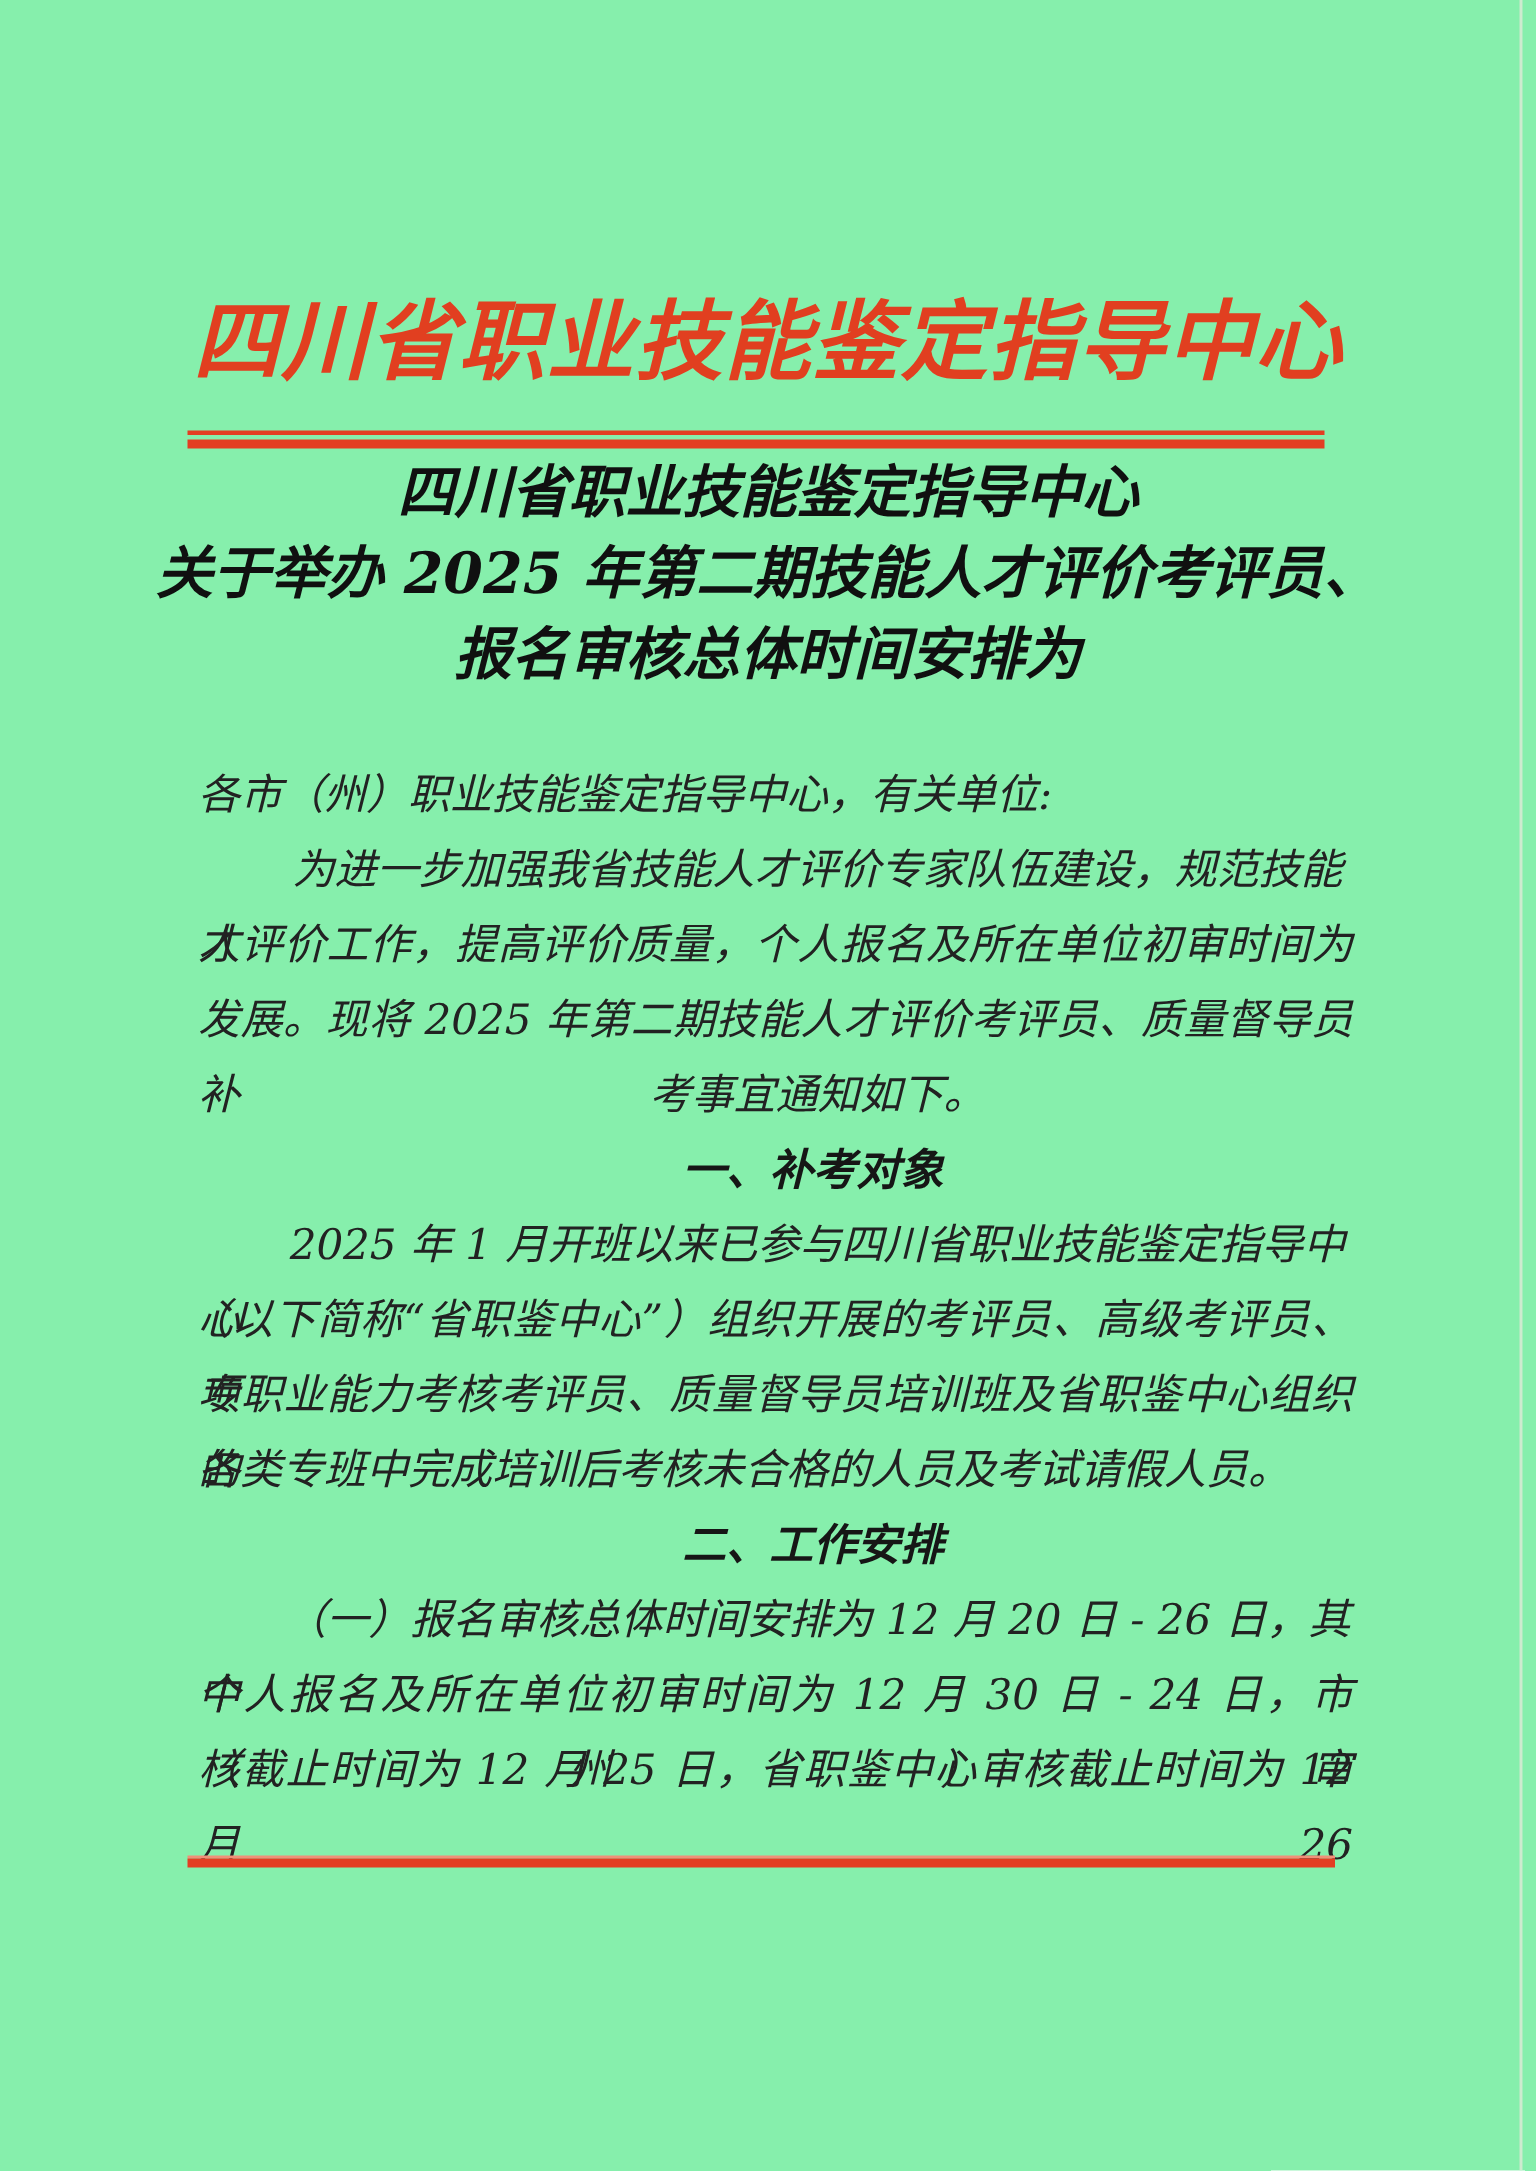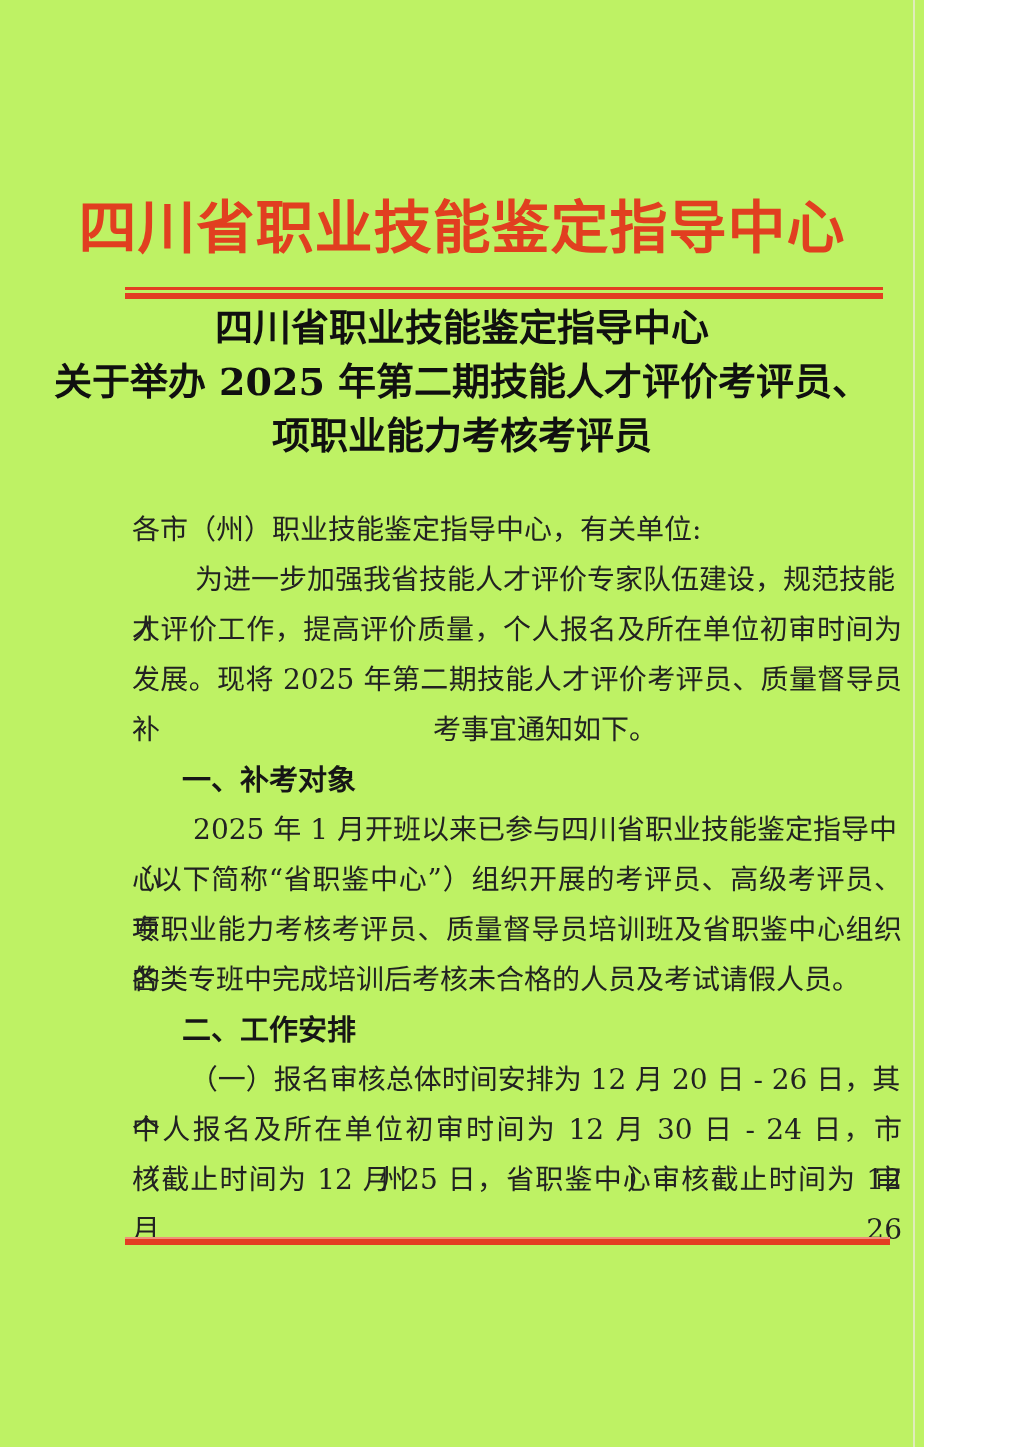--- a/index.html
+++ b/index.html
@@ -2,26 +2,27 @@
 <html lang="zh-CN"><head>
 <meta charset="utf-8">
 <style>
   html, body {
     margin: 0;
     padding: 0;
     background: #ffffff;
   }
   .page {
     position: relative;
-    width: 924px;
+    width: 1024px;
     height: 1447px;
-    background: #bef264;
+    background: #86efac;
     overflow: hidden;
     font-family: "DejaVu Serif", serif;
     color: #1e1e1e;
+    font-style: italic;
   }
   
   .scan-edge {
     position: absolute;
     top: 0;
     bottom: 0;
     right: 9px;
     width: 2px;
     background: #eceade;
     opacity: 0.7;
@@ -98,20 +99,21 @@
   }
   .bline.hang {
     text-indent: -7px;
   }
   .bline.heading {
     font-family: "DejaVu Sans", sans-serif;
     font-weight: bold;
     font-size: 29px;
     color: #161616;
     padding-left: 50px;
+    text-align: center;
   }
   
   .rule-bottom {
     position: absolute;
     top: 1237px;
     left: 125px;
     width: 765px;
   }
   .rule-bottom .thin {
     height: 2px;
@@ -132,21 +134,21 @@
   <div class="letterhead">四川省职业技能鉴定指导中心</div>
 
   <div class="rule-top">
     <div class="thin"></div>
     <div class="thick"></div>
   </div>
 
   <div class="doc-title">
     <div>四川省职业技能鉴定指导中心</div>
     <div>关于举办 2025 年第二期技能人才评价考评员、</div>
-    <div>项职业能力考核考评员</div>
+    <div>报名审核总体时间安排为</div>
   </div>
 
   <div class="body-block">
     <div class="bline">各市（州）职业技能鉴定指导中心，有关单位:</div>
     <div class="bline indent fill">为进一步加强我省技能人才评价专家队伍建设，规范技能人</div>
     <div class="bline fill">才评价工作，提高评价质量，个人报名及所在单位初审时间为</div>
     <div class="bline fill">发展。现将 2025 年第二期技能人才评价考评员、质量督导员补</div>
     <div class="bline indent">考事宜通知如下。</div>
     <div class="bline heading">一、补考对象</div>
     <div class="bline indent fill">2025 年 1 月开班以来已参与四川省职业技能鉴定指导中心</div>

